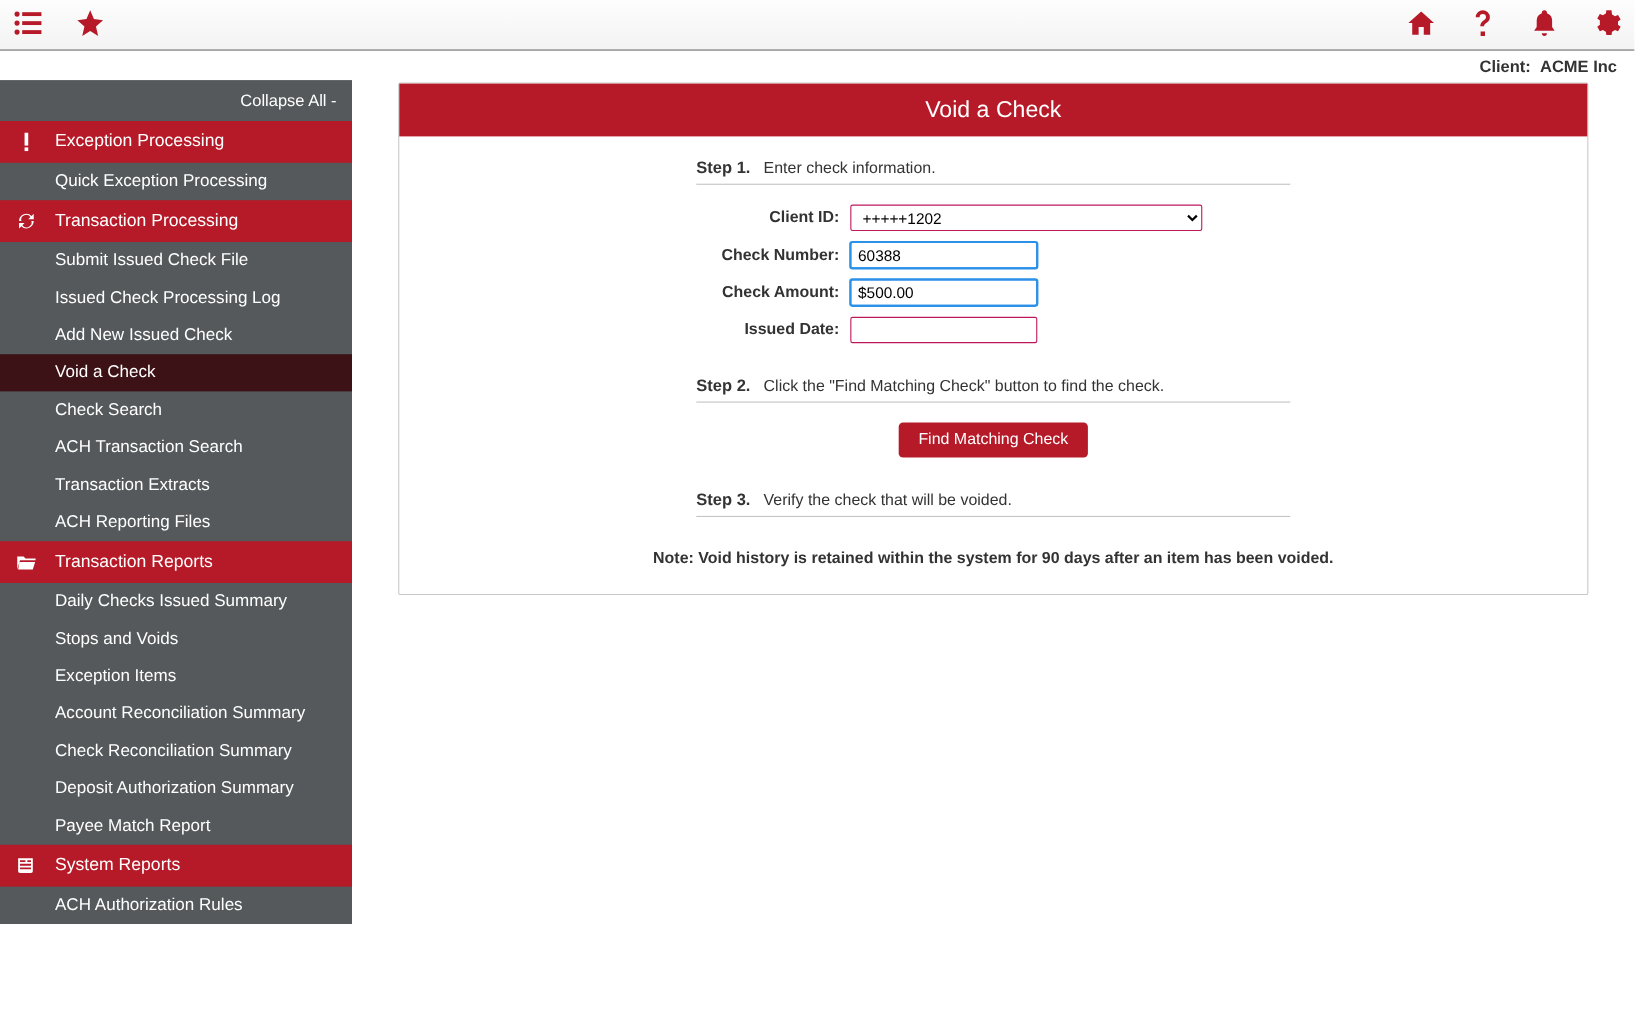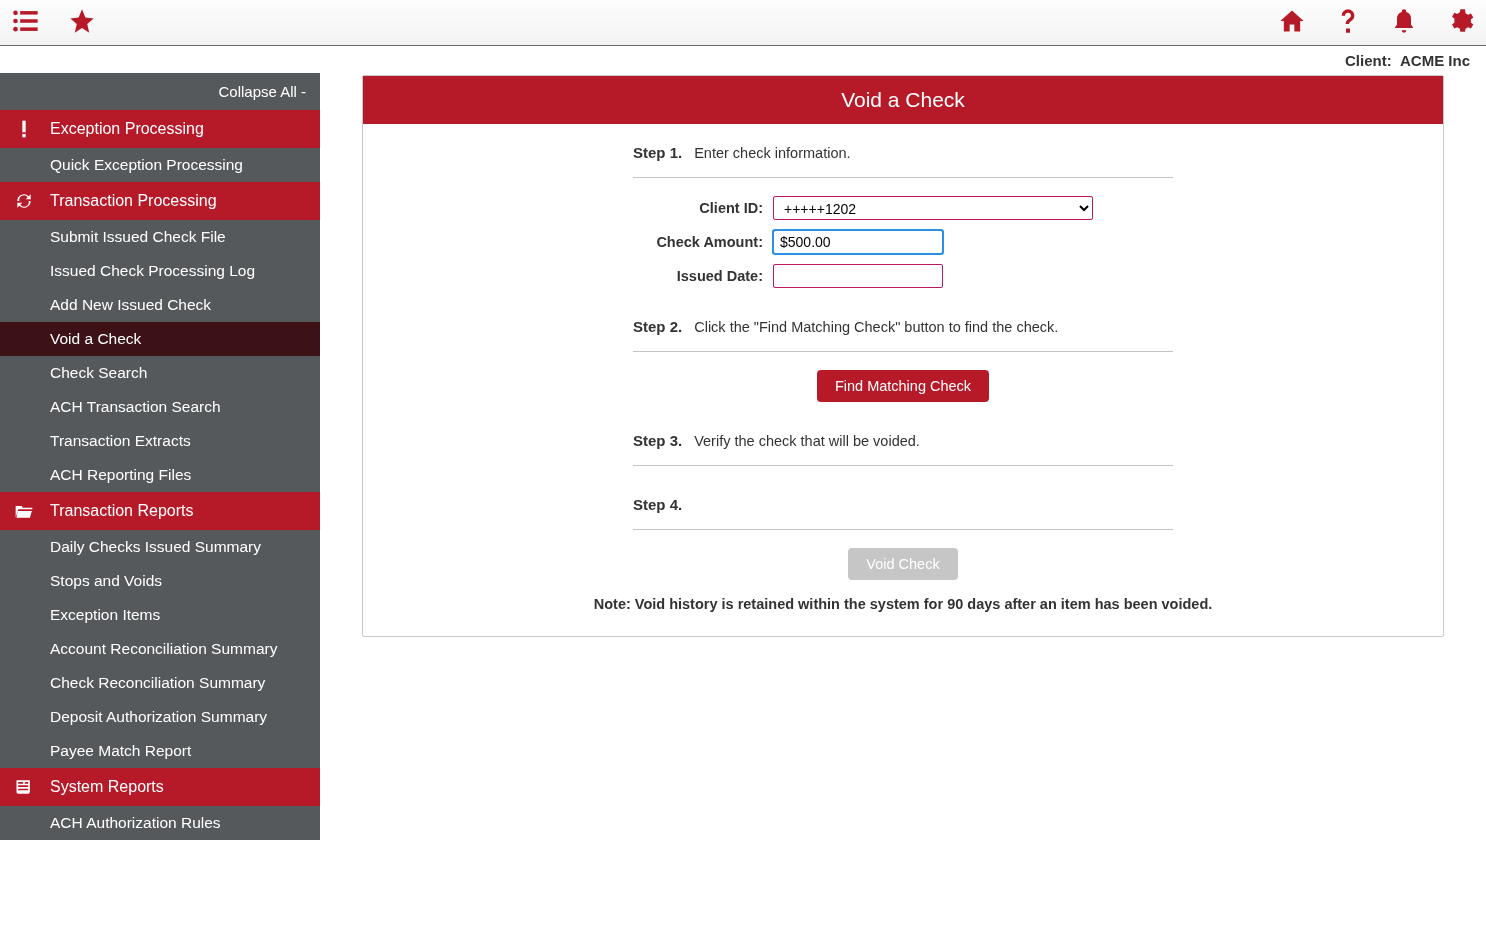--- a/index.html
+++ b/index.html
@@ -50,21 +50,21 @@
   }
   .nav-item.active { background: #3c1216; }
   
   
   .main { flex: 1; padding: 0 42px 40px; position: relative; }
   .panel { border: 1px solid #c9c9c9; border-radius: 2px; margin-top: 2px; }
   .panel-header { background: #b61a28; color: #fff; font-size: 21px; padding: 12px 0; text-align: center; }
   .panel-body { padding: 20px 34px 24px; }
   
   .step { max-width: 540px; margin: 0 auto 30px; }
-  .step-row { display: flex; align-items: baseline; gap: 12px; border-bottom: 1px solid #c4c4c4; padding-bottom: 16px; margin-bottom: 18px; font-size: 15px; }
+  .step-row { display: flex; align-items: baseline; gap: 12px; border-bottom: 1px solid #c4c4c4; padding-bottom: 6px; margin-bottom: 18px; font-size: 15px; }
   .step-row .step-label { font-weight: bold; white-space: nowrap; }
   .step-row .step-text { font-size: 14.5px; }
   
   .form-row { display: flex; align-items: center; margin-bottom: 10px; }
   .form-row label { flex: 0 0 130px; text-align: right; font-weight: bold; font-size: 14.5px; margin-right: 10px; }
   .form-row select, .form-row input[type=text] {
     font-size: 14px; padding: 3px 6px; border: 1px solid #be185d; border-radius: 2px;
   }
   .form-row select { width: 320px; height: 24px; background:#fff; }
   .form-row input[type=text] { width: 170px; height: 24px; }
@@ -188,20 +188,24 @@
             <span class="step-label">Step 1.</span>
             <span class="step-text">Enter check information.</span>
           </div>
           <div class="form-row">
             <label>Client ID:</label>
             <select>
               <option>+++++1202</option>
             </select>
           </div>
           <div class="form-row">
+            <label>Check Number:</label>
+            <input type="text" class="hl" value="60388" style="">
+          </div>
+          <div class="form-row">
             <label>Check Amount:</label>
             <input type="text" class="hl" value="$500.00" style="">
           </div>
           <div class="form-row">
             <label>Issued Date:</label>
             <input type="text" value="" style="">
           </div>
         </div>
 
         <div class="step">
@@ -212,27 +216,20 @@
           <button class="btn btn-primary">Find Matching Check</button>
         </div>
 
         <div class="step">
           <div class="step-row">
             <span class="step-label">Step 3.</span>
             <span class="step-text">Verify the check that will be voided.</span>
           </div>
         </div>
 
-        <div class="step" style="margin-bottom:10px;">
-          <div class="step-row">
-            <span class="step-label">Step 4.</span>
-            <span class="step-text"></span>
-          </div>
-          <button class="btn btn-disabled" disabled="">Void Check</button>
-        </div>
 
         <div class="note">Note: Void history is retained within the system for 90 days after an item has been voided.</div>
 
       </div>
     </div>
   </div>
 
 </div>
 
 </body></html>

